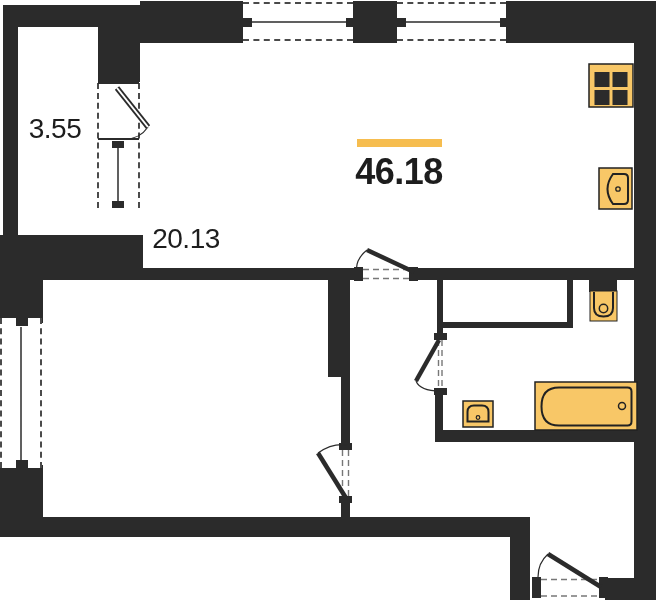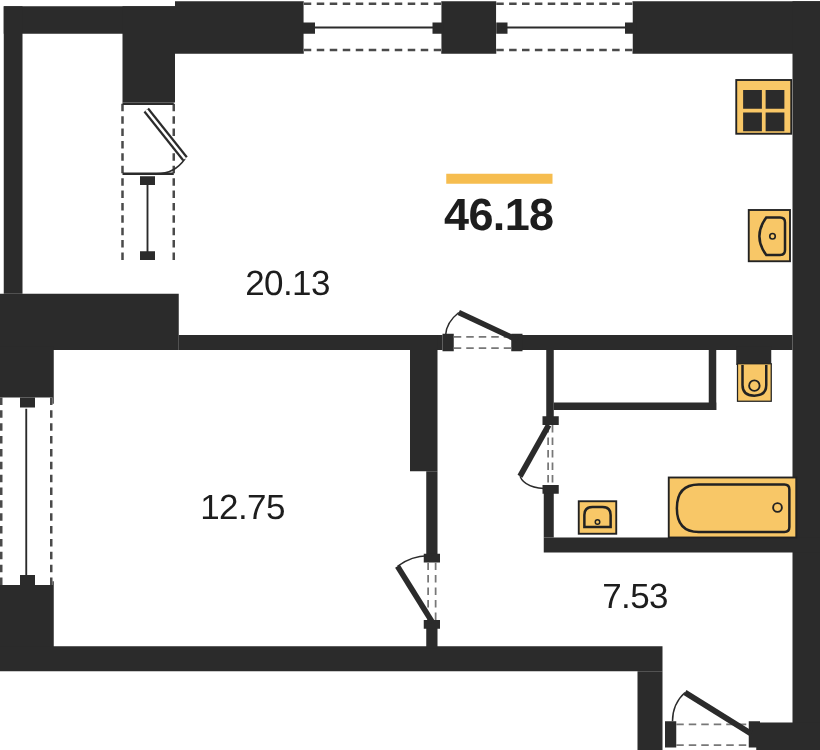--- a/index.html
+++ b/index.html
@@ -153,17 +153,16 @@
     <g>
       <rect x="535" y="382" width="102" height="48" style="fill:var(--fixture-fill)" stroke="#222" stroke-width="1.5"></rect>
       <path d="M559,387.5 L627.5,387.5 Q631.5,387.5 631.5,391.5 L631.5,421.5 Q631.5,425.5 627.5,425.5 L559,425.5 Q541.5,425.5 541.5,406.5 Q541.5,387.5 559,387.5 Z" fill="none" stroke="#222" stroke-width="2"></path>
       <circle cx="622" cy="406" r="3.5" fill="none" stroke="#222" stroke-width="1.5"></circle>
     </g>
   </svg>
 
   <div class="total-bar" style="left:357px;top:139px;width:85px;height:8px;"></div>
   <div class="total-label" style="left:399px;top:172px;">46.18</div>
 
-  <div class="room-label" style="left:186px;top:227px;margin-left:44px;">20.13</div>
-  <div class="room-label" style="left:194px;top:406px;">12.75</div>
-  <div class="room-label" style="left:508px;top:477px;">7.53</div>
+  <div class="room-label" style="left:55px;top:129px;">3.55</div>
+  <div class="room-label" style="left:186px;top:239px;">20.13</div>
 
 </div>
 
 </body></html>

